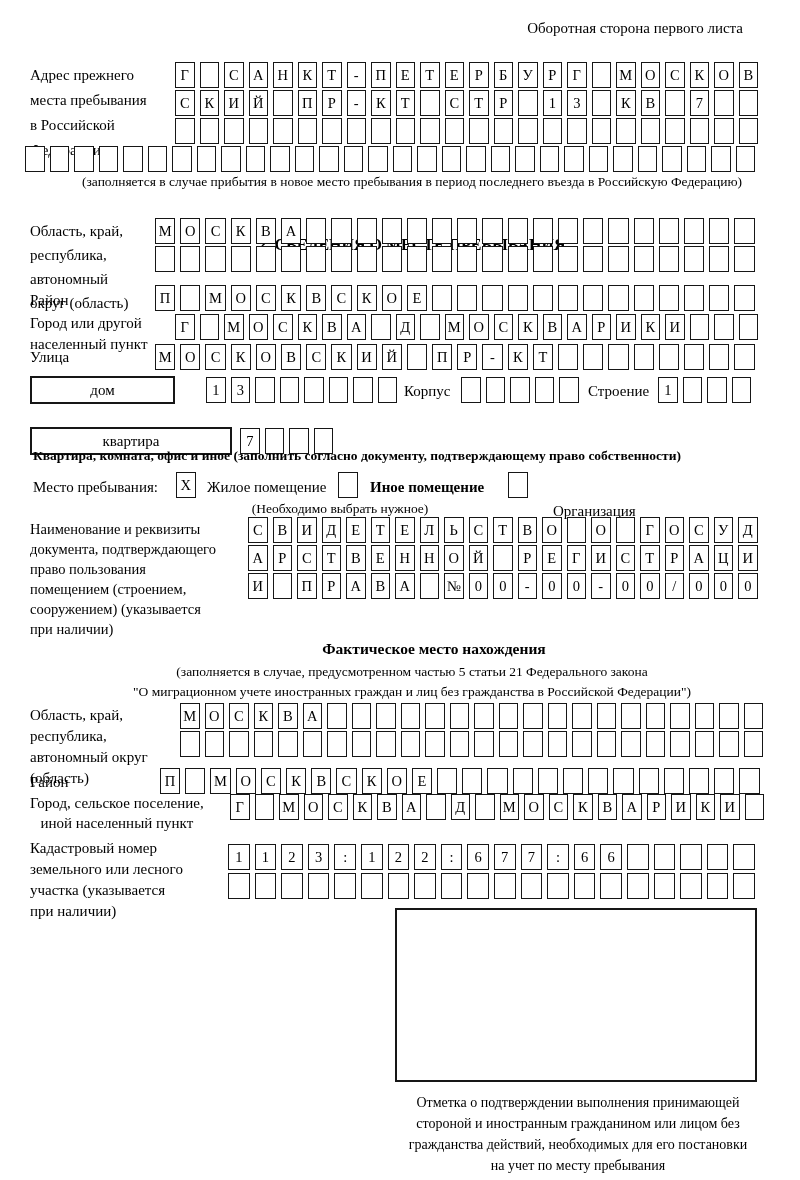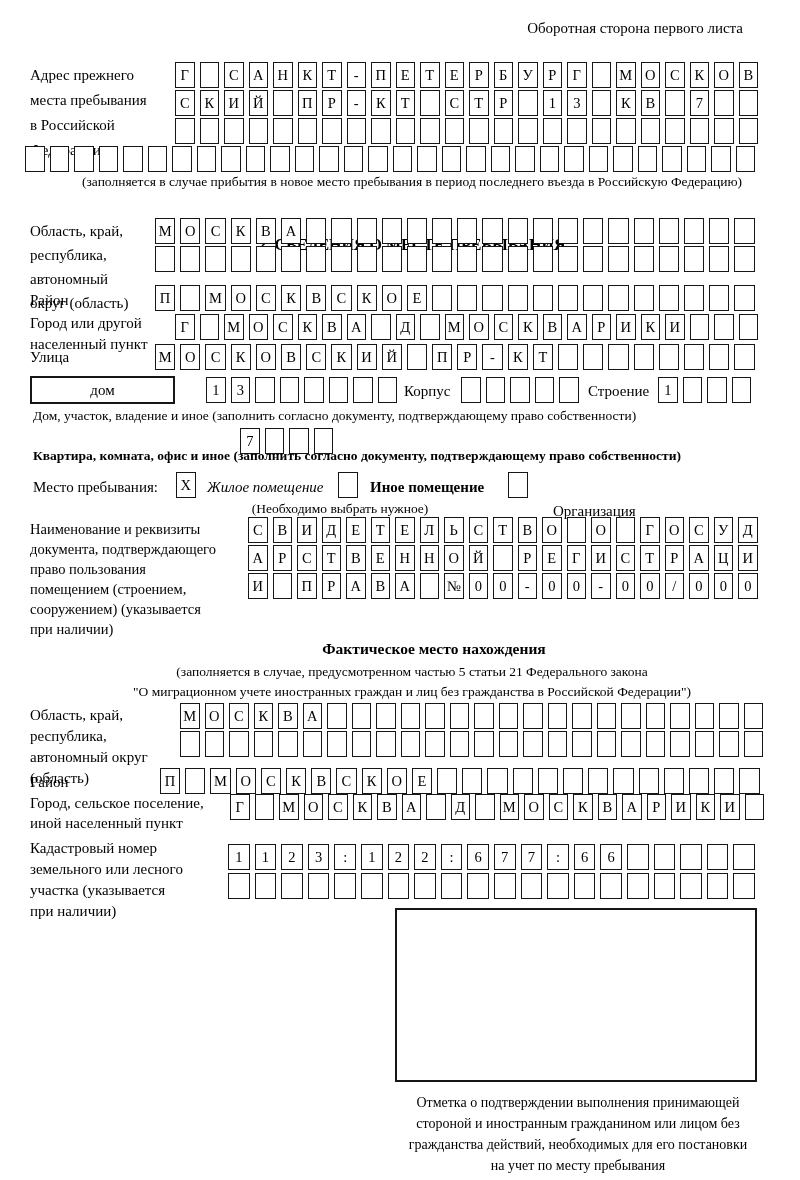--- a/index.html
+++ b/index.html
@@ -307,35 +307,35 @@
       <span class="cell"></span>
       <span class="cell"></span>
     </div>
   <div class="lbl" style="left:588px; top:381px;">Строение</div>
   <div class="boxrow" style="left:658px; top:377px;">
       <span class="cell">1</span>
       <span class="cell"></span>
       <span class="cell"></span>
       <span class="cell"></span>
     </div>
-  <div class="cap" style="left:33px; top:408px;">Дом, участок, владение и иное (заполнить согласно документу, подтверждающему право собственности)</div>
-
+
+  <div class="labelbox" style="left:30px; top:427px; width:202px; height:28px;">квартира</div>
   <div class="boxrow" style="left:240px; top:428px;">
       <span class="cell">7</span>
       <span class="cell"></span>
       <span class="cell"></span>
       <span class="cell"></span>
     </div>
   <div class="cap" style="left:33px; top:448px;font-weight:bold;">Квартира, комната, офис и иное (заполнить согласно документу, подтверждающему право собственности)</div>
 
   <div class="lbl" style="left:33px; top:477px;">Место пребывания:</div>
   <div class="boxrow" style="left:176px; top:472px;">
       <span class="cell">X</span>
     </div>
-  <div class="lbl" style="left:207px; top:477px;font-style:italic;">Жилое помещение</div>
+  <div class="lbl" style="left:207px; top:477px;">Жилое помещение</div>
   <div class="boxrow" style="left:338px; top:472px;">
       <span class="cell"></span>
     </div>
   <div class="lbl" style="left:370px; top:477px;font-weight:bold;">Иное помещение</div>
   <div class="boxrow" style="left:508px; top:472px;">
       <span class="cell"></span>
     </div>
   <div class="lbl" style="left:553px; top:501px;">Организация</div>
   <div class="cap" style="left:170px; top:501px; width:340px; text-align:center;">(Необходимо выбрать нужное)</div>
 
@@ -497,21 +497,21 @@
       <span class="cell"></span>
       <span class="cell"></span>
       <span class="cell"></span>
       <span class="cell"></span>
       <span class="cell"></span>
       <span class="cell"></span>
       <span class="cell"></span>
       <span class="cell"></span>
     </div>
 
-  <div class="lbl" style="left:30px; top:793px; line-height:20px;">Город, сельское поселение,
+  <div class="lbl" style="left:30px; top:793px; line-height:20px;text-align:center;">Город, сельское поселение,
 иной населенный пункт</div>
   <div class="boxrow" style="left:230px; top:794px;">
       <span class="cell">Г</span>
       <span class="cell"></span>
       <span class="cell">М</span>
       <span class="cell">О</span>
       <span class="cell">С</span>
       <span class="cell">К</span>
       <span class="cell">В</span>
       <span class="cell">А</span>

